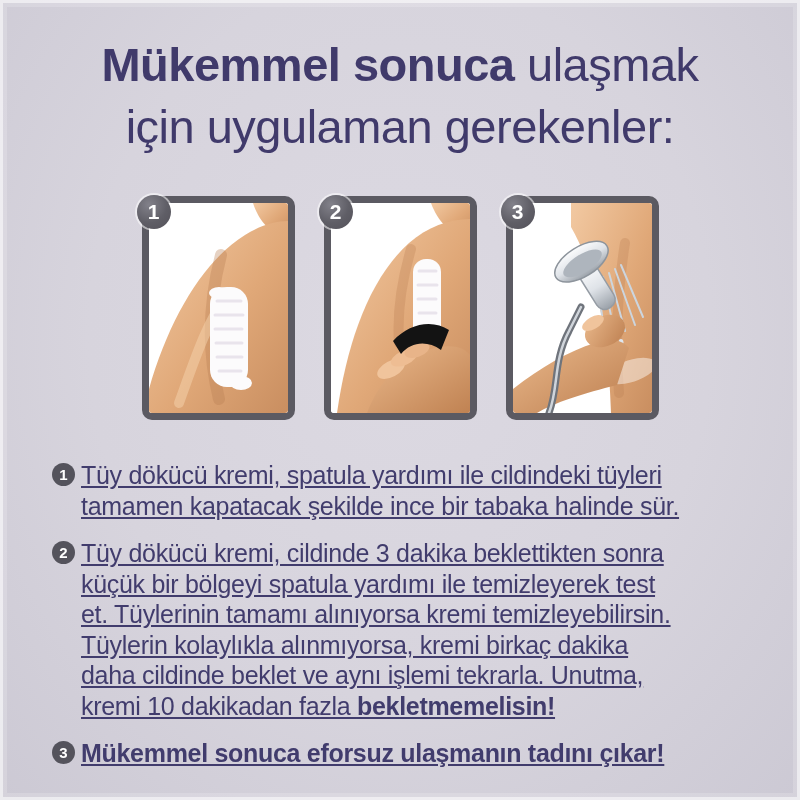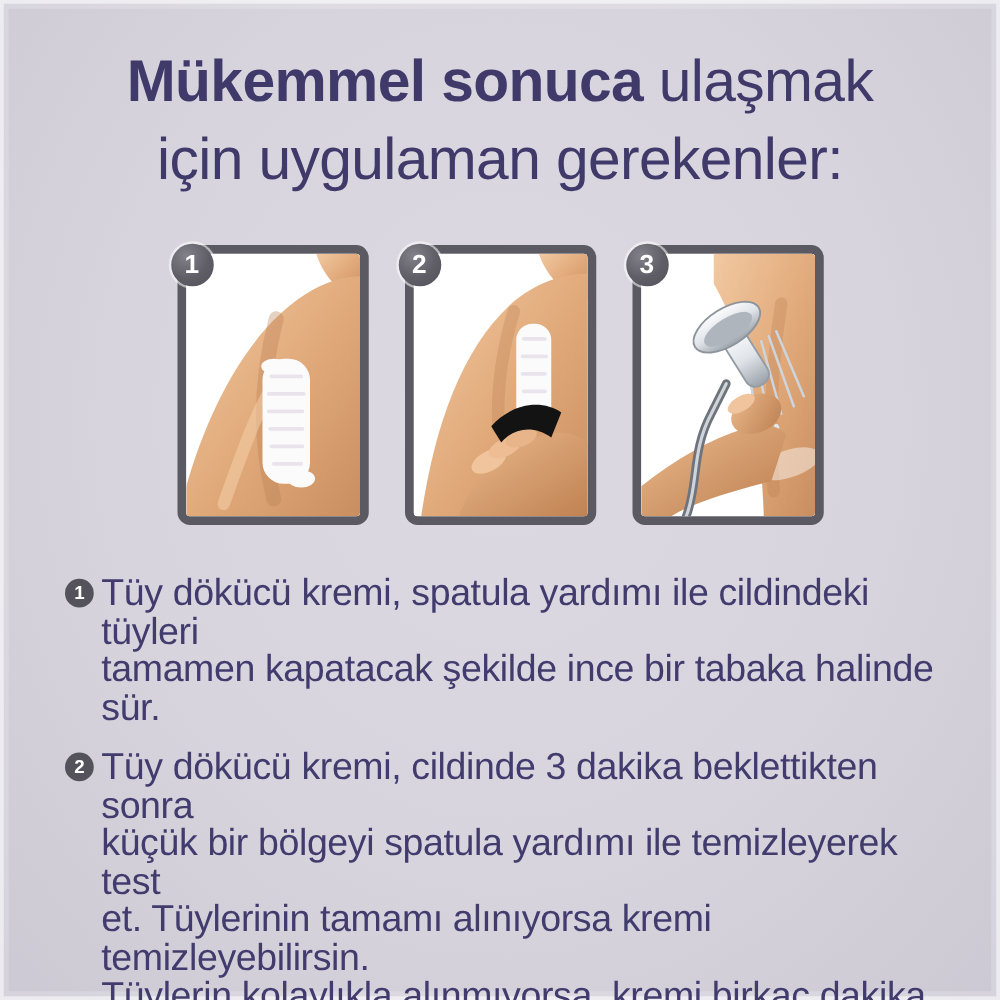--- a/index.html
+++ b/index.html
@@ -44,22 +44,22 @@
   
   .steps{margin:40px 0 0 52px;width:716px;}
   .step{display:flex;align-items:flex-start;margin-bottom:17px;}
   .step-badge{
     flex:none;width:23px;height:23px;margin-top:3px;border-radius:50%;
     background:#54535c;color:#fff;font-weight:700;font-size:15px;
     display:flex;align-items:center;justify-content:center;
   }
   .step-text{
     margin:0 0 0 6px;white-space:pre-wrap;
-    font-size:30px;line-height:30.5px;letter-spacing:-.3px;
-    color:#413c6d;font-weight:400;
+    font-size:25px;line-height:30.5px;letter-spacing:-.3px;
+    color:#413c6d;font-weight:400;text-decoration:underline;
   }
   .step-text .b{font-weight:700;}
 </style>
 </head>
 <body>
 
 <div class="page">
 
   <h1 class="title"><span class="b">Mükemmel sonuca</span><span> ulaşmak
 için uygulaman gerekenler:</span></h1>
@@ -182,18 +182,18 @@
       <p class="step-text"><span>Tüy dökücü kremi, cildinde 3 dakika beklettikten sonra
 küçük bir bölgeyi spatula yardımı ile temizleyerek test
 et. Tüylerinin tamamı alınıyorsa kremi temizleyebilirsin.
 Tüylerin kolaylıkla alınmıyorsa, kremi birkaç dakika
 daha cildinde beklet ve aynı işlemi tekrarla. Unutma,
 kremi 10 dakikadan fazla </span><span class="b">bekletmemelisin!</span></p>
     </div>
 
     <div class="step">
       <div class="step-badge">3</div>
-      <p class="step-text"></p>
+      <p class="step-text"><span class="b">Mükemmel sonuca eforsuz ulaşmanın tadını çıkar!</span></p>
     </div>
 
   </div>
 
 </div>
 
 </body></html>

